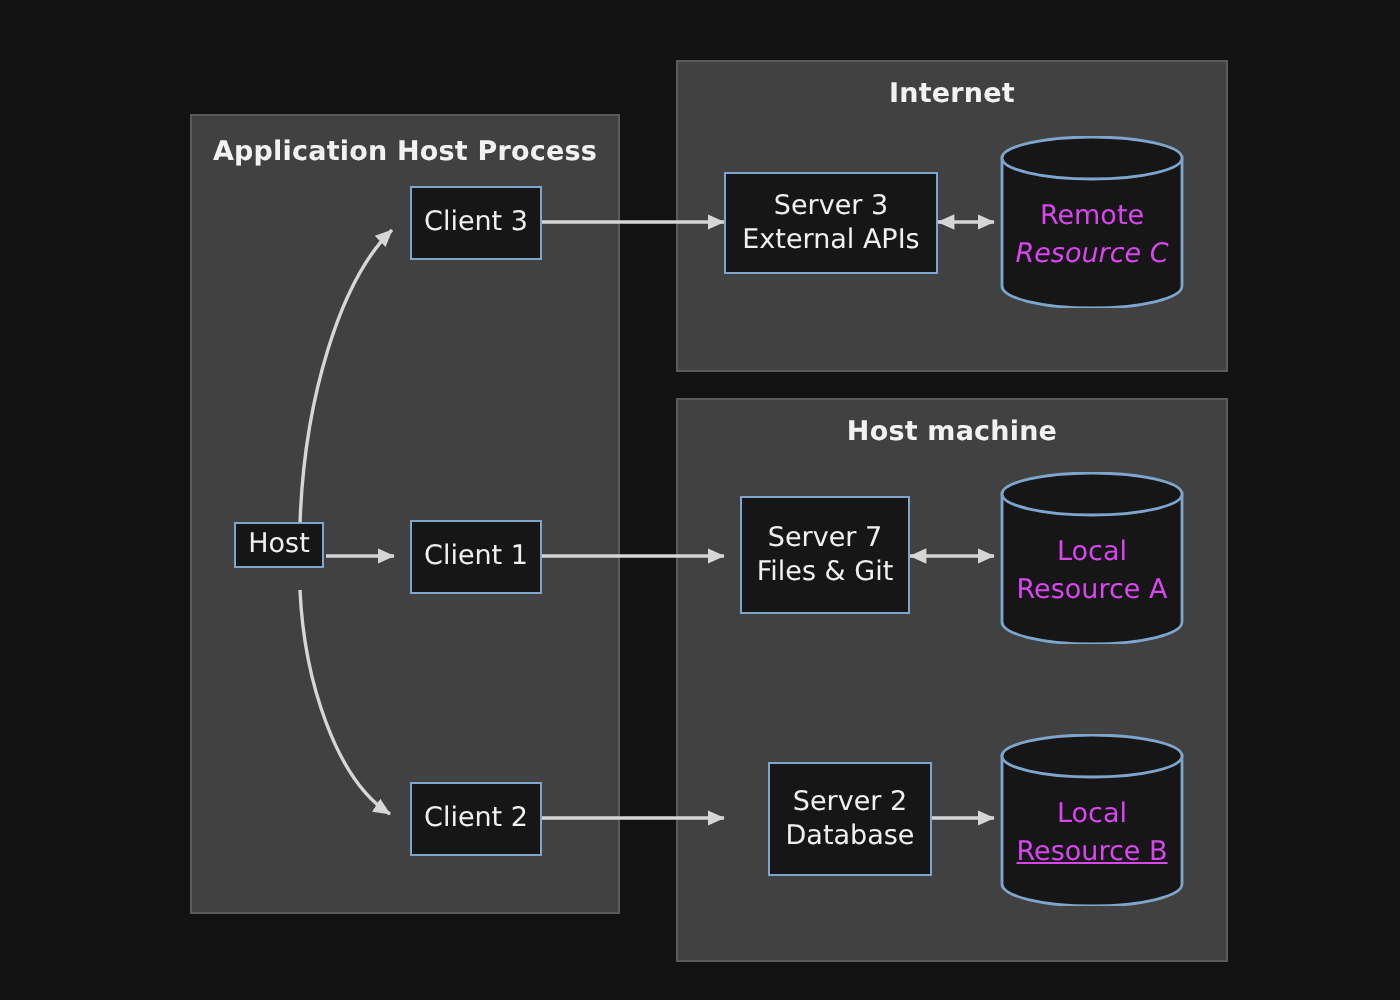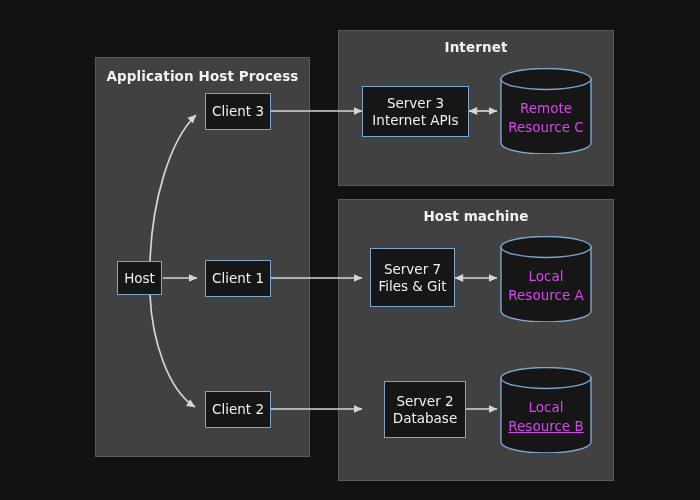--- a/index.html
+++ b/index.html
@@ -113,58 +113,58 @@
 
     <path d="M 271 409 L 362 409" fill="none" stroke="#d6d6d6" stroke-width="1.7" marker-end="url(#ah)"></path>
 
     <path d="M 469 111 L 497 111" fill="none" stroke="#d6d6d6" stroke-width="1.7" marker-end="url(#ah)" marker-start="url(#ahs)"></path>
 
     <path d="M 455 278 L 497 278" fill="none" stroke="#d6d6d6" stroke-width="1.7" marker-end="url(#ah)" marker-start="url(#ahs)"></path>
 
     <path d="M 455 409 L 497 409" fill="none" stroke="#d6d6d6" stroke-width="1.7" marker-end="url(#ah)" marker-start="url(#ahs)"></path>
   </svg>
 
-  <div class="node" style="left:117px; top:261px; width:45px; height:34px;">
+  <div class="node" style="left:117px; top:261px; width:45px; height:23px;">
     <span>Host</span>
   </div>
 
   <div class="node" style="left:205px; top:93px; width:66px; height:37px;">
     <span>Client 3</span>
   </div>
 
   <div class="node" style="left:205px; top:260px; width:66px; height:37px;">
     <span>Client 1</span>
   </div>
 
   <div class="node" style="left:205px; top:391px; width:66px; height:37px;">
     <span>Client 2</span>
   </div>
 
   <div class="node" style="left:362px; top:86px; width:107px; height:51px;">
     <span>Server 3</span>
-    <span class="l2">Internet APIs</span>
+    <span class="l2">External APIs</span>
   </div>
 
   <div class="node" style="left:370px; top:248px; width:85px; height:59px;">
     <span>Server 7</span>
     <span class="l2">Files &amp; Git</span>
   </div>
 
   <div class="node" style="left:384px; top:381px; width:82px; height:57px;">
     <span>Server 2</span>
     <span class="l2">Database</span>
   </div>
 
   <div class="cyl" style="left:500px; top:68px; width:92px; height:86px;">
     <svg width="92" height="86" viewBox="0 0 92 86" xmlns="http://www.w3.org/2000/svg">
       <path d="M1,11 L1,75 A45,11 0 0 0 91,75 L91,11 Z" fill="#161616" stroke="#7ea6cd" stroke-width="1.4"></path>
       <ellipse cx="46" cy="11" rx="45" ry="10.5" fill="#161616" stroke="#7ea6cd" stroke-width="1.4"></ellipse>
     </svg>
     <div class="label" style="top:31px;">Remote</div>
-    <div class="label" style="top:50px;">Resource C</div>
+    <div class="label" style="top:50px;font-style:italic;">Resource C</div>
   </div>
 
   <div class="cyl" style="left:500px; top:236px; width:92px; height:86px;">
     <svg width="92" height="86" viewBox="0 0 92 86" xmlns="http://www.w3.org/2000/svg">
       <path d="M1,11 L1,75 A45,11 0 0 0 91,75 L91,11 Z" fill="#161616" stroke="#7ea6cd" stroke-width="1.4"></path>
       <ellipse cx="46" cy="11" rx="45" ry="10.5" fill="#161616" stroke="#7ea6cd" stroke-width="1.4"></ellipse>
     </svg>
     <div class="label" style="top:31px;">Local</div>
     <div class="label" style="top:50px;">Resource A</div>
   </div>

